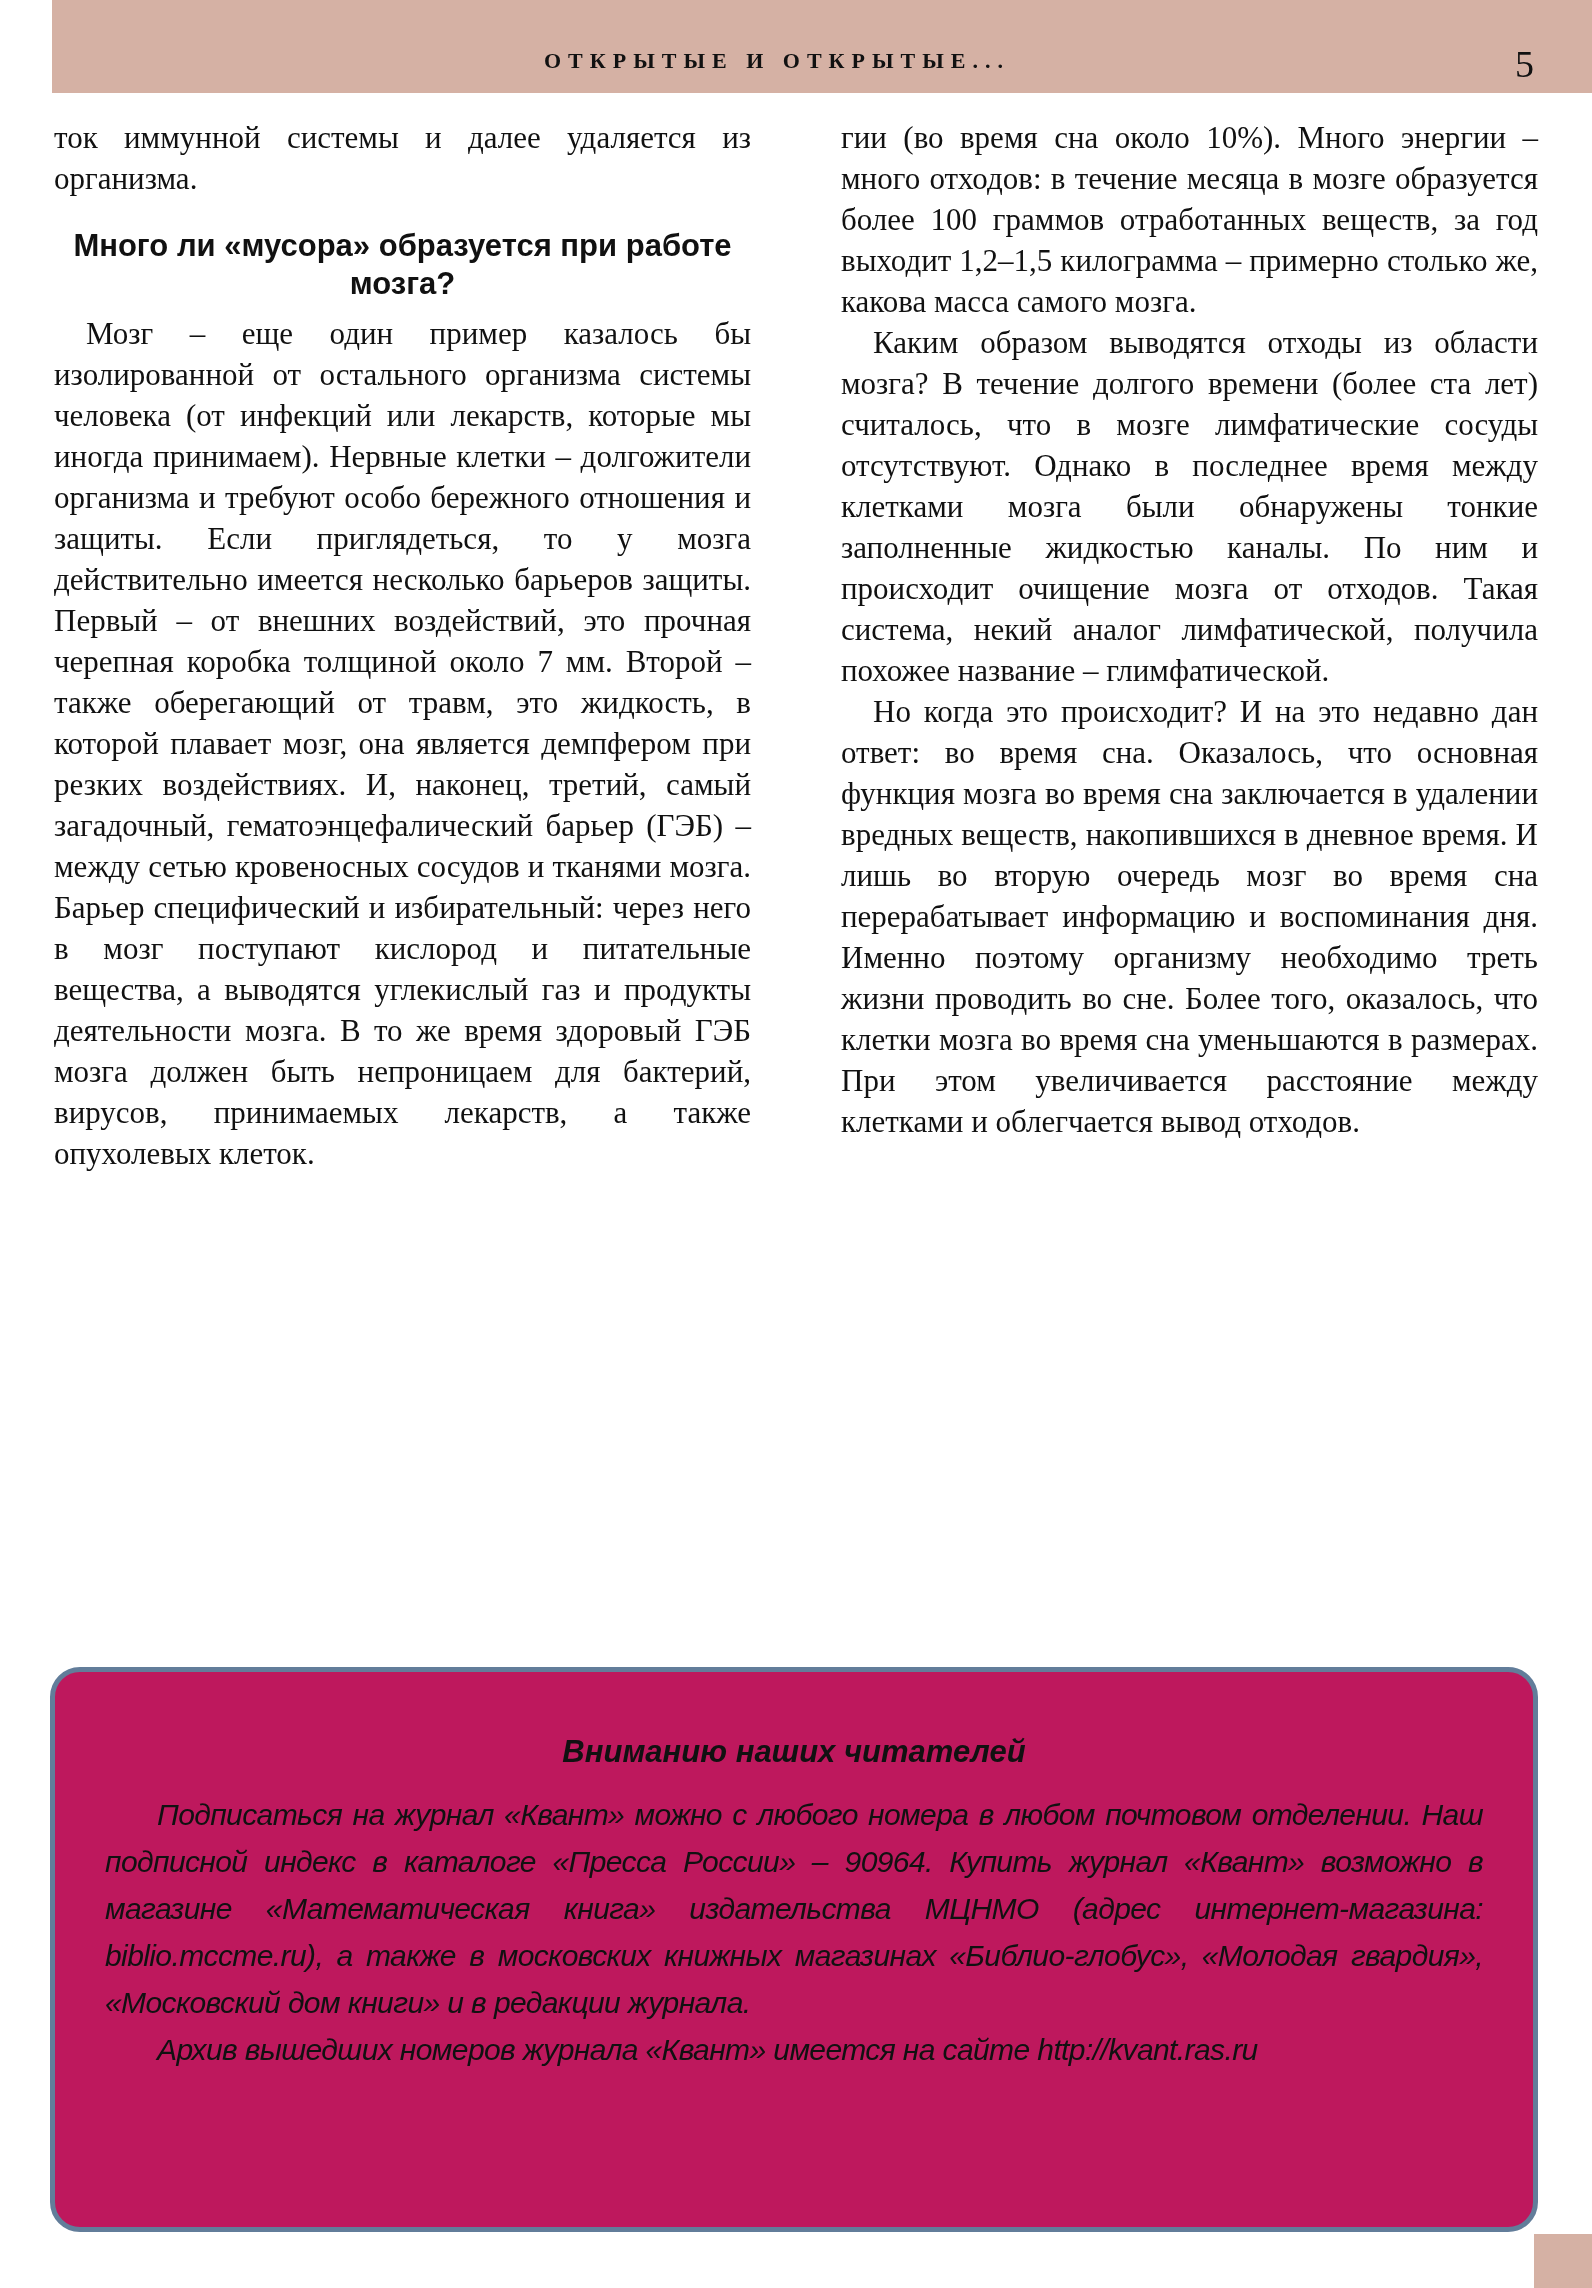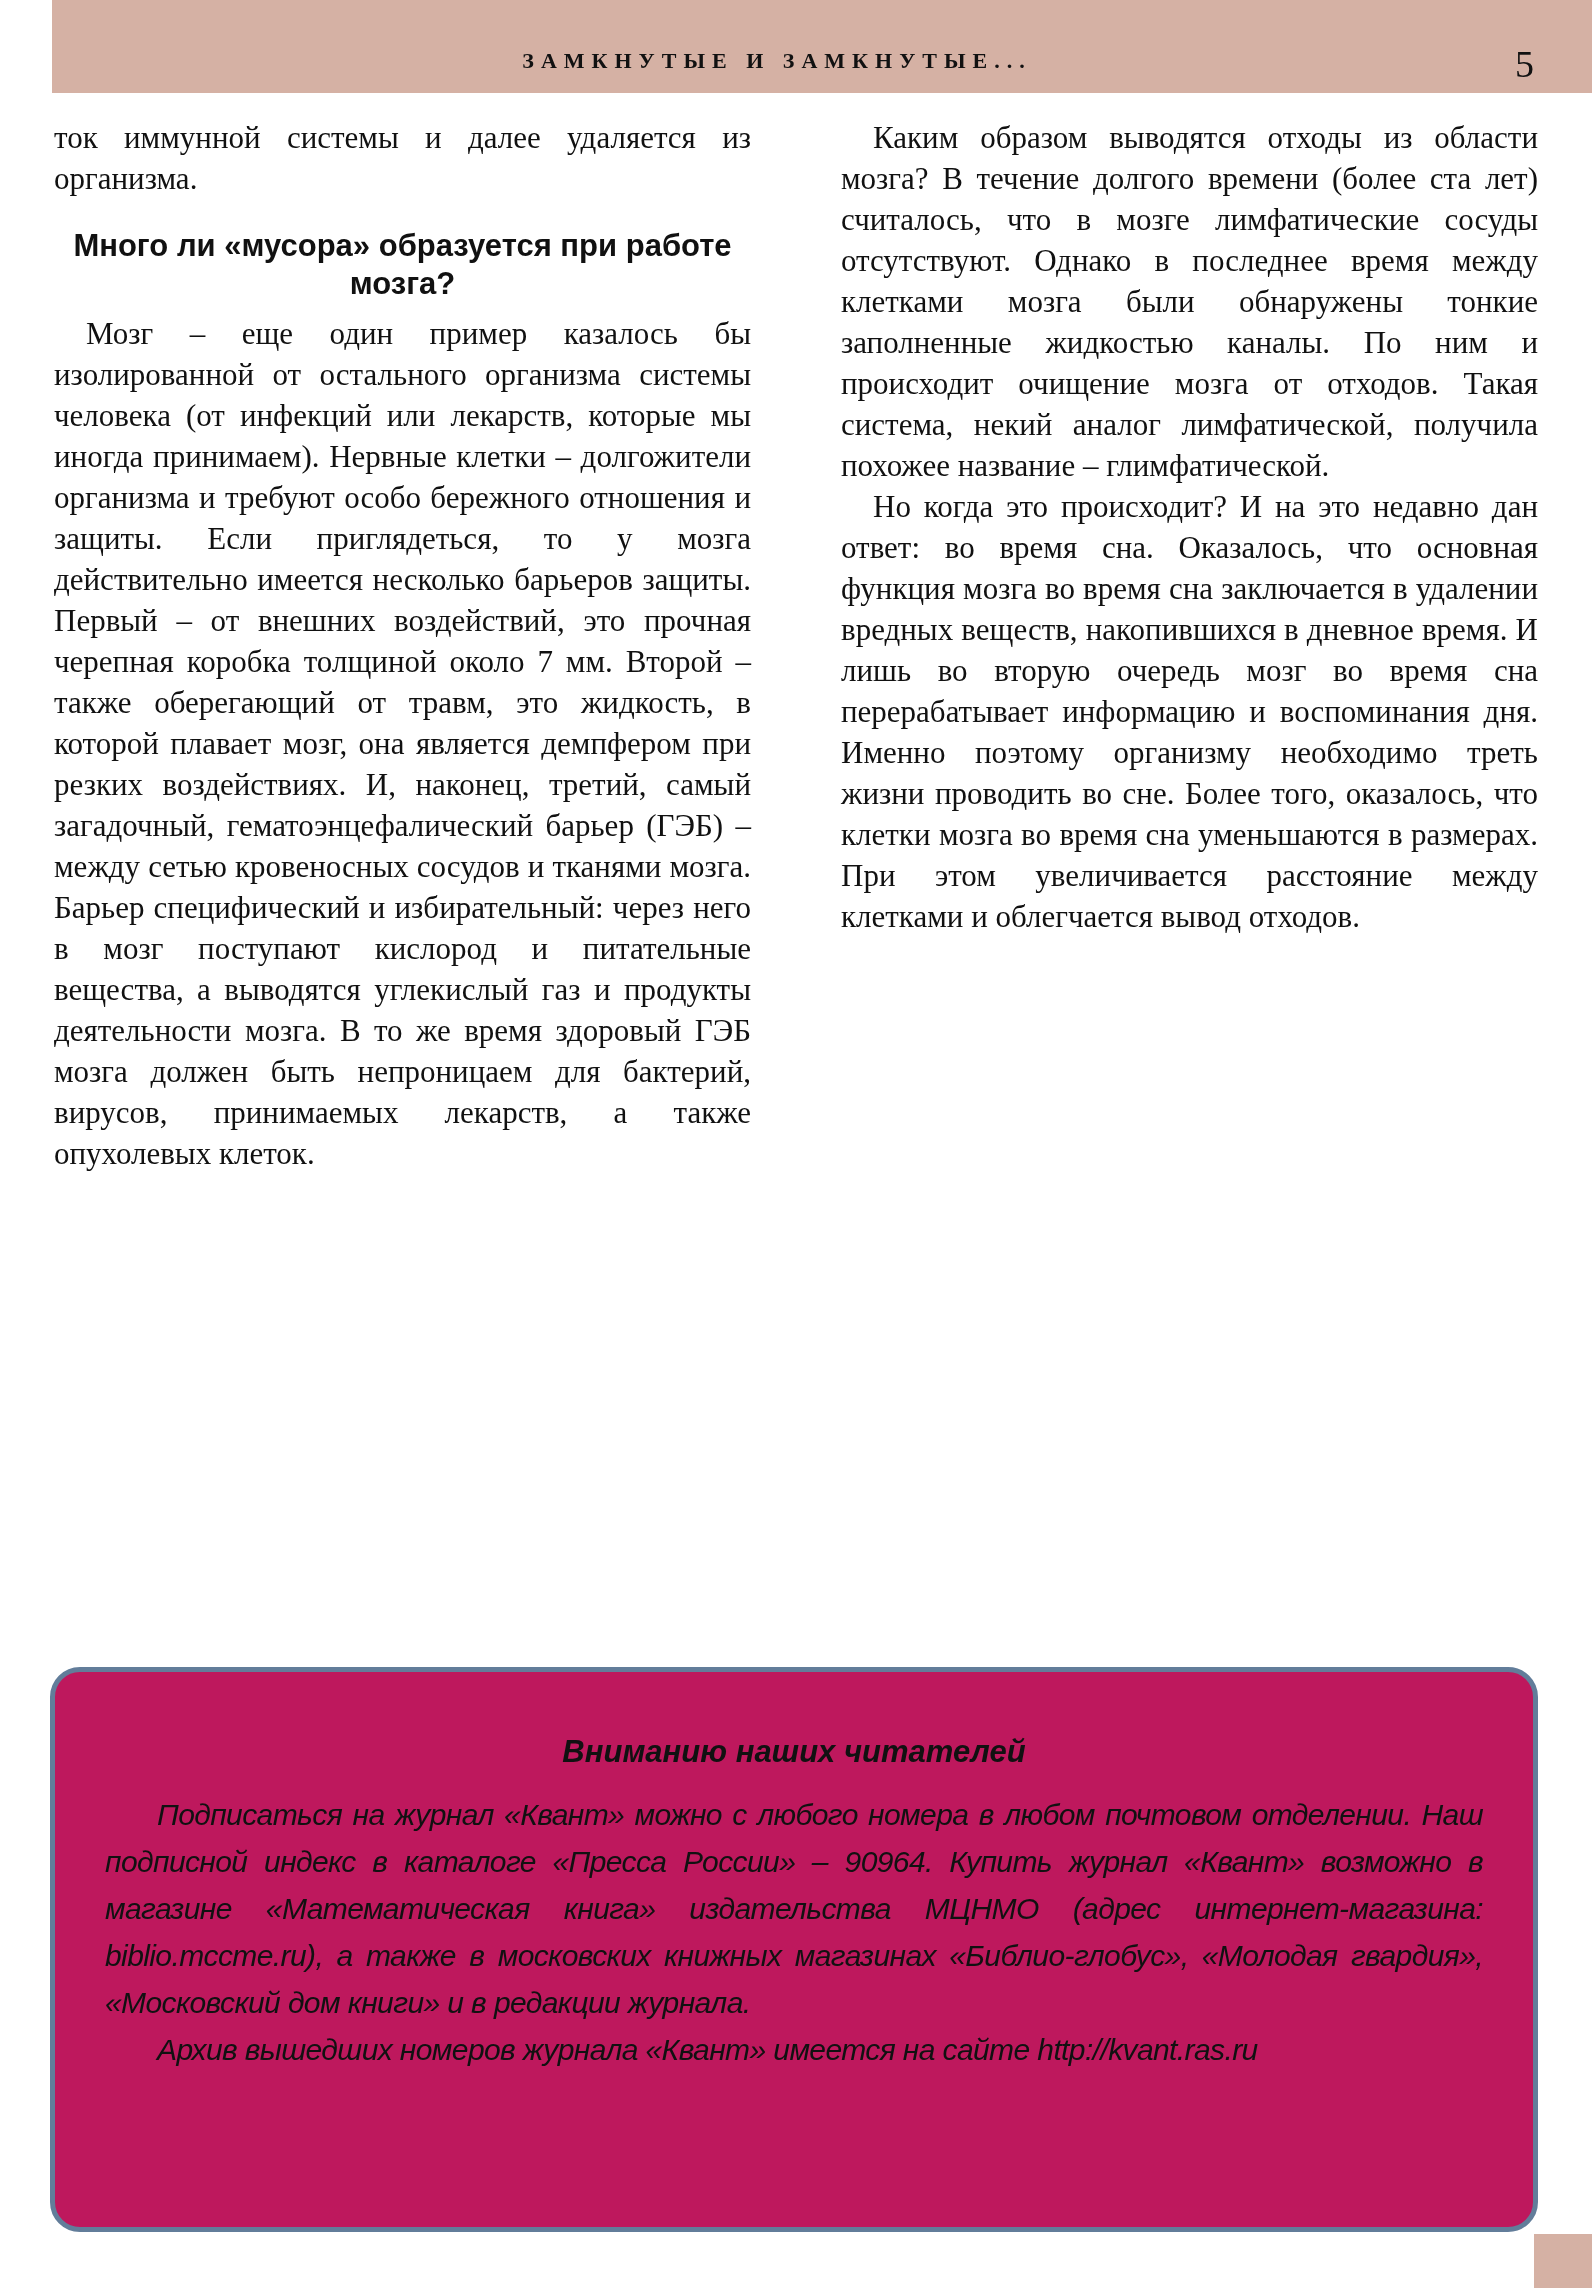--- a/index.html
+++ b/index.html
@@ -55,31 +55,32 @@
   .notice-body p { margin:0; text-indent:52px; }
   .corner-tab {
     position:absolute; left:1534px; top:2234px; width:58px; height:55px;
     background:#d5b1a4;
   }
 </style>
 </head>
 <body>
 
 <div class="header-band">
-  <div class="running-title">ЗАМКНУТЫЕ И ЗАМКНУТЫЕ...</div>
+  <div class="running-title">ОТКРЫТЫЕ И ОТКРЫТЫЕ...</div>
   <div class="page-number">5</div>
 </div>
 
 <div class="column col-left">
   <p class="no-indent">ток иммунной системы и далее удаляется из организма.</p>
   <h2 class="section-heading">Много ли «мусора» образуется при работе мозга?</h2>
   <p>Мозг – еще один пример казалось бы изолированной от остального организма системы человека (от инфекций или лекарств, которые мы иногда принимаем). Нервные клетки – долгожители организма и требуют особо бережного отношения и защиты. Если приглядеться, то у мозга действительно имеется несколько барьеров защиты. Первый – от внешних воздействий, это прочная черепная коробка толщиной около 7  мм. Второй – также оберегающий от травм, это жидкость, в которой плавает мозг, она является демпфером при резких воздействиях. И, наконец, третий, самый загадочный, гематоэнцефалический барьер (ГЭБ) – между сетью кровеносных сосудов и тканями мозга. Барьер специфический и избирательный: через него в мозг поступают кислород и питательные вещества, а выводятся углекислый газ и продукты деятельности мозга. В то же время здоровый ГЭБ мозга должен быть непроницаем для бактерий, вирусов, принимаемых лекарств, а также опухолевых клеток.</p>
 </div>
 
 <div class="column col-right">
+  <p class="no-indent">гии (во время сна около 10%). Много энергии – много отходов: в течение месяца в мозге образуется более 100 граммов отработанных веществ, за год выходит 1,2–1,5 килограмма – примерно столько же, какова масса самого мозга.</p>
   <p>Каким образом выводятся отходы из области мозга? В течение долгого времени (более ста лет) считалось, что в мозге лимфатические сосуды отсутствуют. Однако в последнее время между клетками мозга были обнаружены тонкие заполненные жидкостью каналы. По ним и происходит очищение мозга от отходов. Такая система, некий аналог лимфатической, получила похожее название – глимфатической.</p>
   <p>Но когда это происходит? И на это недавно дан ответ: во время сна. Оказалось, что основная функция мозга во время сна заключается в удалении вредных веществ, накопившихся в дневное время. И лишь во вторую очередь мозг во время сна перерабатывает информацию и воспоминания дня. Именно поэтому организму необходимо треть жизни проводить во сне. Более того, оказалось, что клетки мозга во время сна уменьшаются в размерах. При этом увеличивается расстояние между клетками и облегчается вывод отходов.</p>
 </div>
 
 <div class="notice-box">
   <div class="notice-title">Вниманию наших читателей</div>
   <div class="notice-body">
     <p>Подписаться на журнал «Квант» можно с любого номера в любом почтовом отделении. Наш подписной индекс в каталоге «Пресса России» – 90964. Купить журнал «Квант» возможно в магазине «Математическая книга» издательства МЦНМО (адрес интернет-магазина: biblio.mccme.ru), а также в московских книжных магазинах «Библио-глобус», «Молодая гвардия», «Московский дом книги» и в редакции журнала.</p>
     <p>Архив вышедших номеров журнала «Квант» имеется на сайте http://kvant.ras.ru</p>
   </div>

